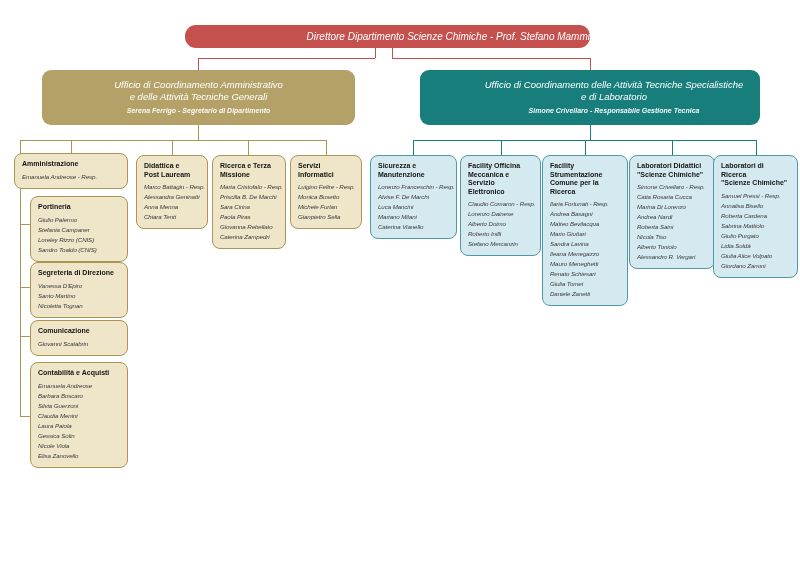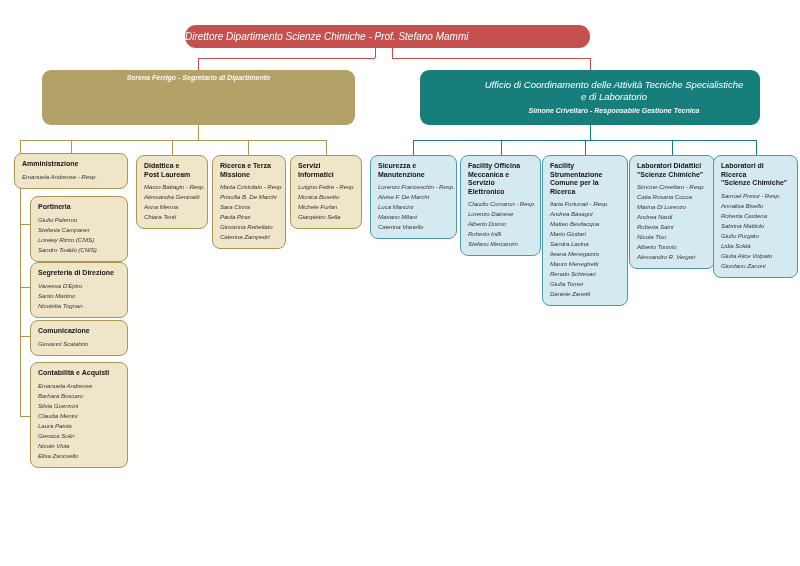--- a/index.html
+++ b/index.html
@@ -4,21 +4,21 @@
 <style>
   html,body{margin:0;padding:0;background:#ffffff;}
   #stage{position:relative;width:800px;height:566px;background:#ffffff;overflow:hidden;
          font-family:"Liberation Sans","DejaVu Sans",sans-serif;}
   .line{position:absolute;}
   .line.red{background:#c5514e;}
   .line.tan{background:#ab9551;}
   .line.teal{background:#177e7c;}
   .node{position:absolute;box-sizing:border-box;}
   #root-node{background:#c5514e;color:#ffffff;border-radius:11px;font-style:italic;
-             font-size:10px;text-align:left;line-height:23px;}
+             font-size:10px;text-align:right;line-height:23px;}
   .office{color:#ffffff;border-radius:9px;text-align:center;font-style:italic;}
   .office.tan-bg{background:#b3a167;}
   .office.teal-bg{background:#177e7c;padding-left:48px;}
   .office-title{font-size:9.5px;line-height:12px;white-space:pre-line;padding-top:9px;}
   .office-subtitle{font-size:7px;line-height:10px;margin-top:3px;font-weight:bold;opacity:.95;}
   .unit{border-radius:8px;padding:6px 7px;}
   .unit.tan-box{background:#efe5c9;border:1px solid #ab9551;}
   .unit.blue-box{background:#d5eaf0;border:1px solid #4f99a7;}
   .unit-title{font-weight:bold;font-size:7px;line-height:8.5px;color:#141414;
               white-space:pre-line;margin-bottom:3px;}
@@ -53,20 +53,22 @@
   <div class="line teal" style="left:413px;top:140px;width:343px;height:1px"></div>
   <div class="line teal" style="left:413px;top:140px;width:1px;height:15px"></div>
   <div class="line teal" style="left:501px;top:140px;width:1px;height:15px"></div>
   <div class="line teal" style="left:585px;top:140px;width:1px;height:15px"></div>
   <div class="line teal" style="left:672px;top:140px;width:1px;height:15px"></div>
   <div class="line teal" style="left:756px;top:140px;width:1px;height:15px"></div>
 
   <div id="root-node" class="node" style="left:185px;top:25px;width:405px;height:23px">Direttore Dipartimento Scienze Chimiche - Prof. Stefano Mammi</div>
 
   <div class="node office tan-bg" style="left:42px;top:70px;width:313px;height:55px">
+    <div class="office-title">Ufficio di Coordinamento Amministrativo
+e delle Attività Tecniche Generali</div>
     <div class="office-subtitle">Serena Ferrigo - Segretario di Dipartimento</div>
   </div>
 
   <div class="node office teal-bg" style="left:420px;top:70px;width:340px;height:55px">
     <div class="office-title">Ufficio di Coordinamento delle Attività Tecniche Specialistiche
 e di Laboratorio</div>
     <div class="office-subtitle">Simone Crivellaro - Responsabile Gestione Tecnica</div>
   </div>
 
   <div class="node unit tan-box" style="left:14px;top:153px;width:114px">

